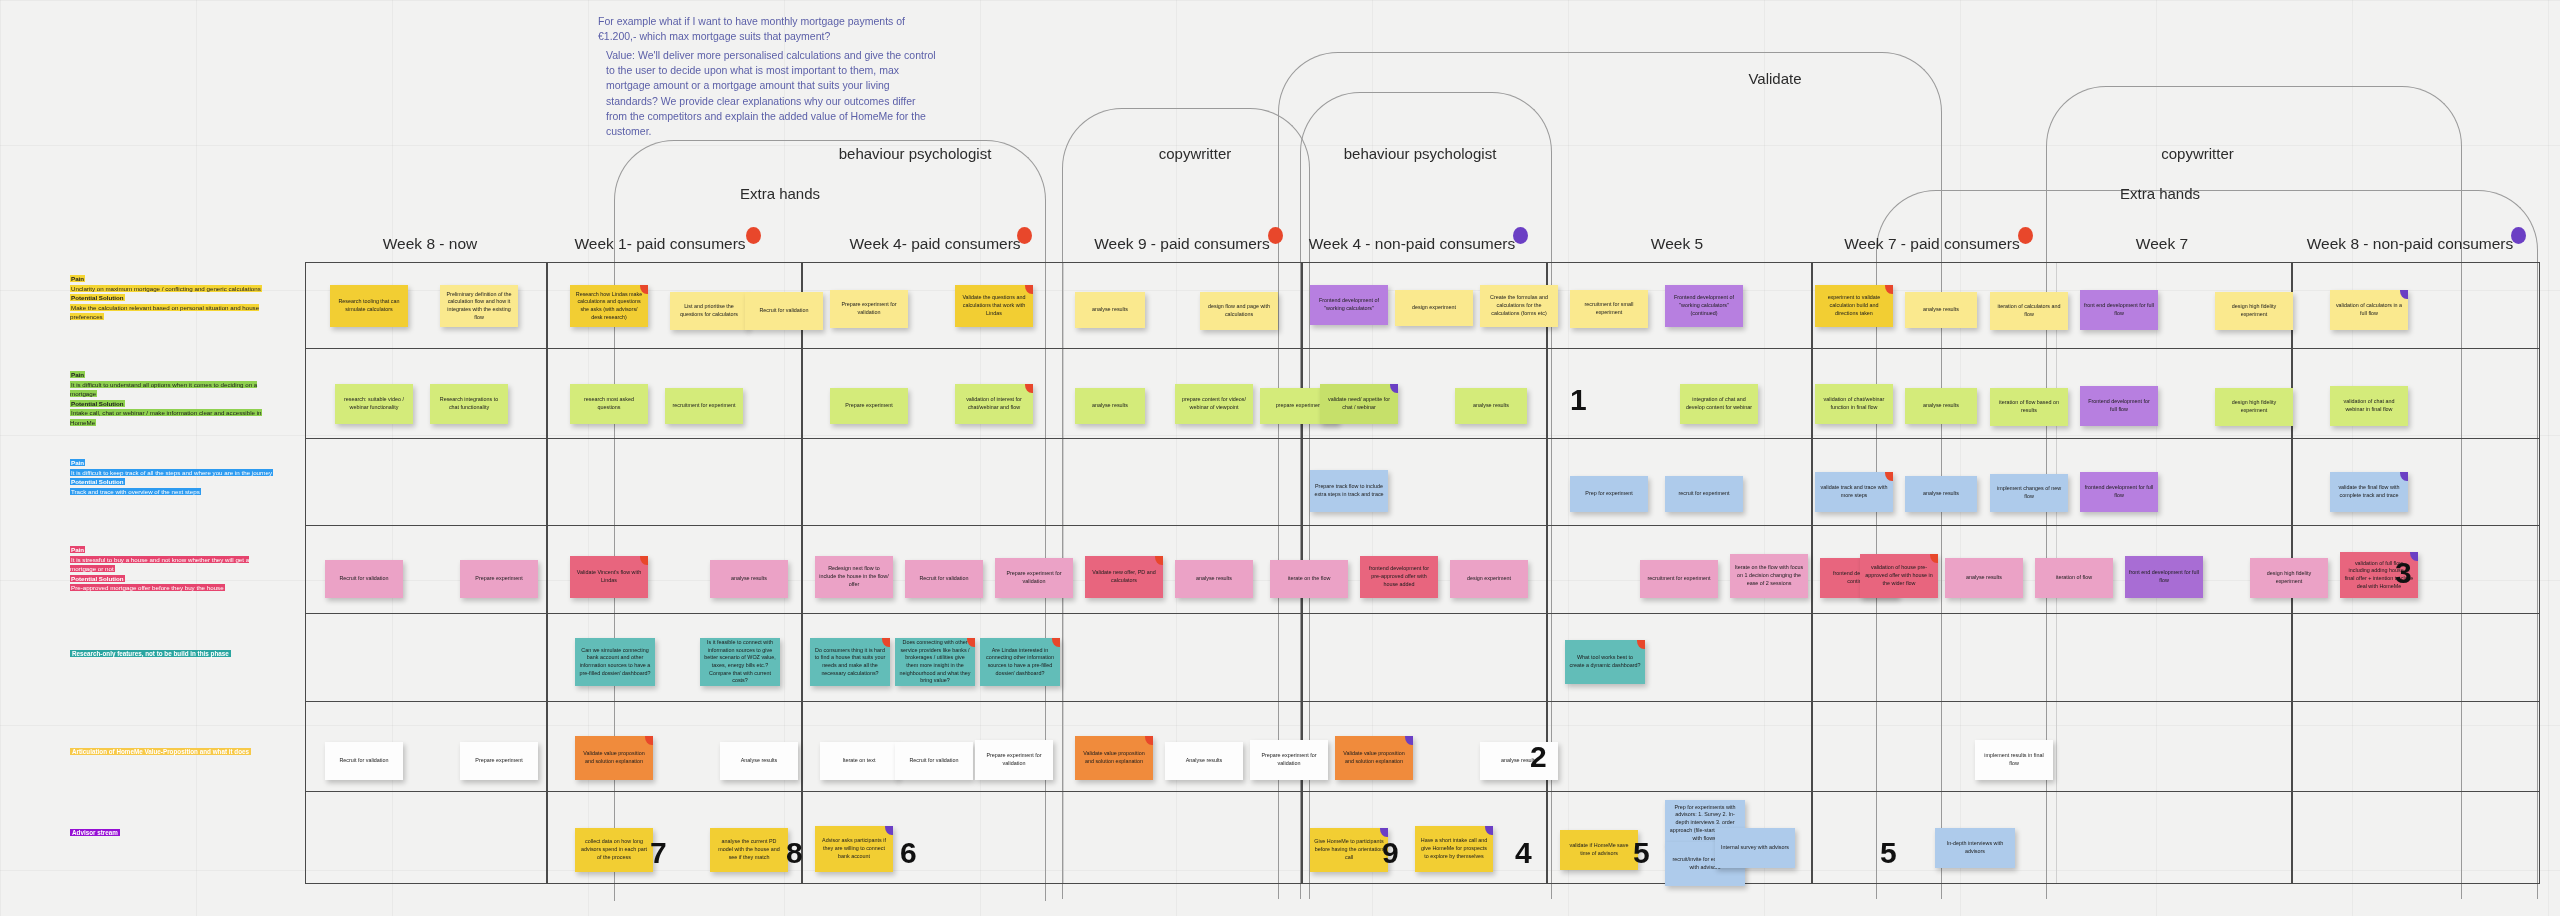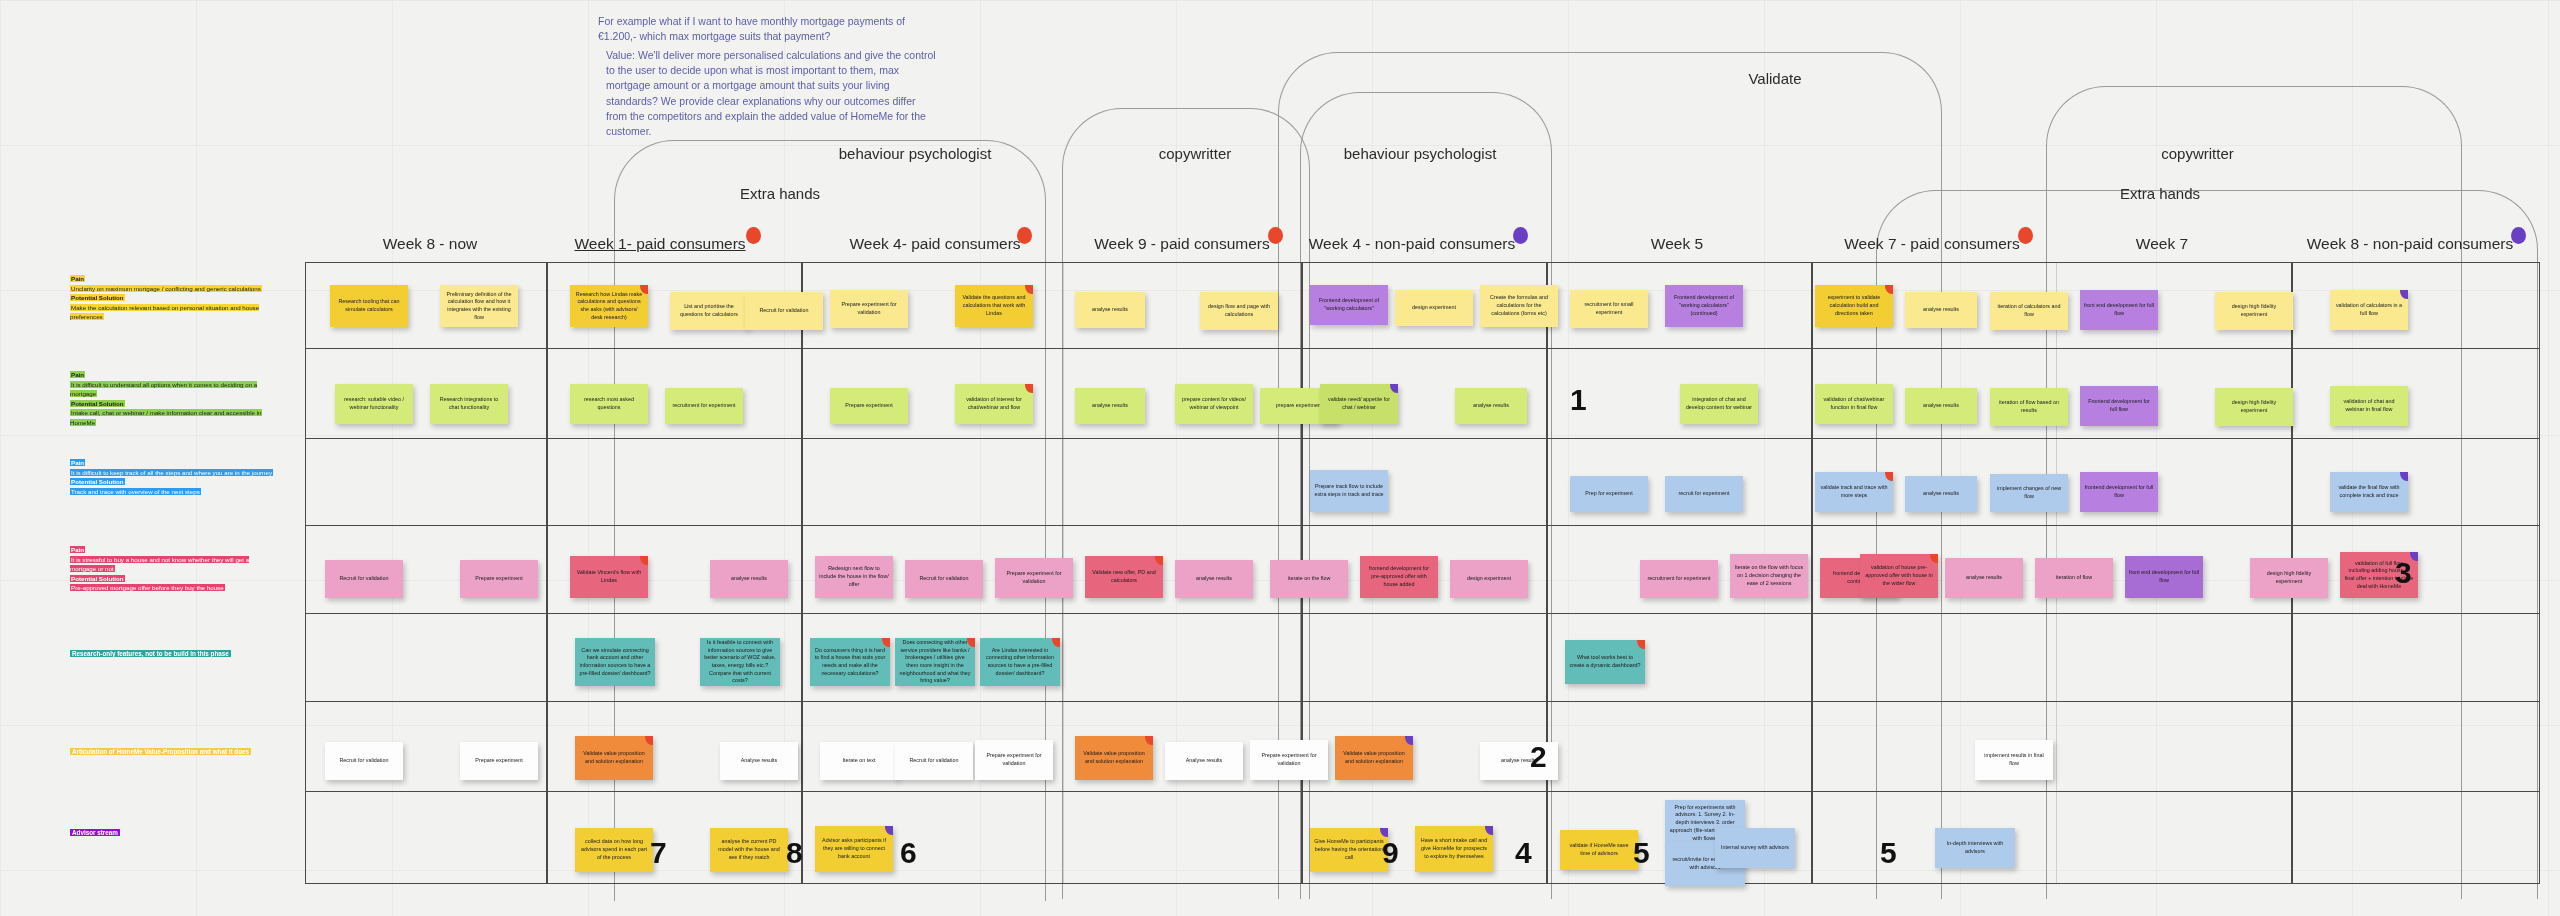--- a/index.html
+++ b/index.html
@@ -80,21 +80,21 @@
   <div class="role-label" style="left:830px;top:145px;width:170px;">behaviour psychologist</div>
   <div class="role-label" style="left:1140px;top:145px;width:110px;">copywritter</div>
   <div class="role-label" style="left:1330px;top:145px;width:180px;">behaviour psychologist</div>
   <div class="role-label" style="left:1715px;top:70px;width:120px;">Validate</div>
   <div class="role-label" style="left:2140px;top:145px;width:115px;">copywritter</div>
   <div class="role-label" style="left:700px;top:185px;width:160px;">Extra hands</div>
   <div class="role-label" style="left:2080px;top:185px;width:160px;">Extra hands</div>
 
   <div id="week-heads">
       <div class="week-head" style="top: 235px; left: 270px; width: 320px;">Week 8 - now</div>
-      <div class="week-head" style="top: 235px; left: 500px; width: 320px; text-decoration: underline;">Week 1-  paid consumers</div>
+      <div class="week-head" style="top: 235px; left: 500px; width: 320px;">Week 1-  paid consumers</div>
       <div class="dot red" style="top: 227px; left: 745.7px;"></div>
       <div class="week-head" style="top: 235px; left: 775px; width: 320px;">Week 4- paid consumers</div>
       <div class="dot red" style="top: 227px; left: 1016.8px;"></div>
       <div class="week-head" style="top: 235px; left: 1022px; width: 320px;">Week 9 - paid consumers</div>
       <div class="dot red" style="top: 227px; left: 1267.7px;"></div>
       <div class="week-head" style="top: 235px; left: 1252px; width: 320px;">Week 4 - non-paid consumers</div>
       <div class="dot purple" style="top: 227px; left: 1513.3px;"></div>
       <div class="week-head" style="top: 235px; left: 1517px; width: 320px;">Week 5</div>
       <div class="week-head" style="top: 235px; left: 1772px; width: 320px;">Week 7 - paid consumers</div>
       <div class="dot red" style="top: 227px; left: 2017.7px;"></div>

